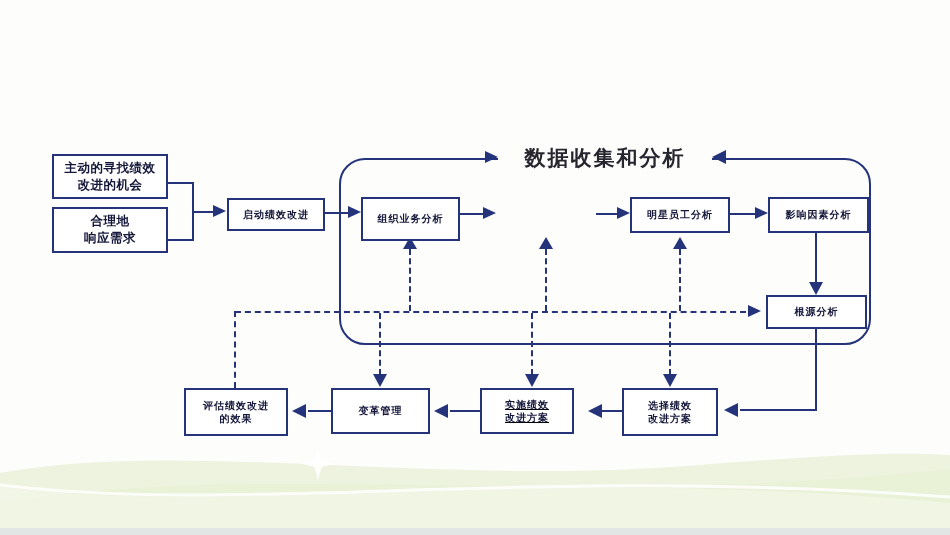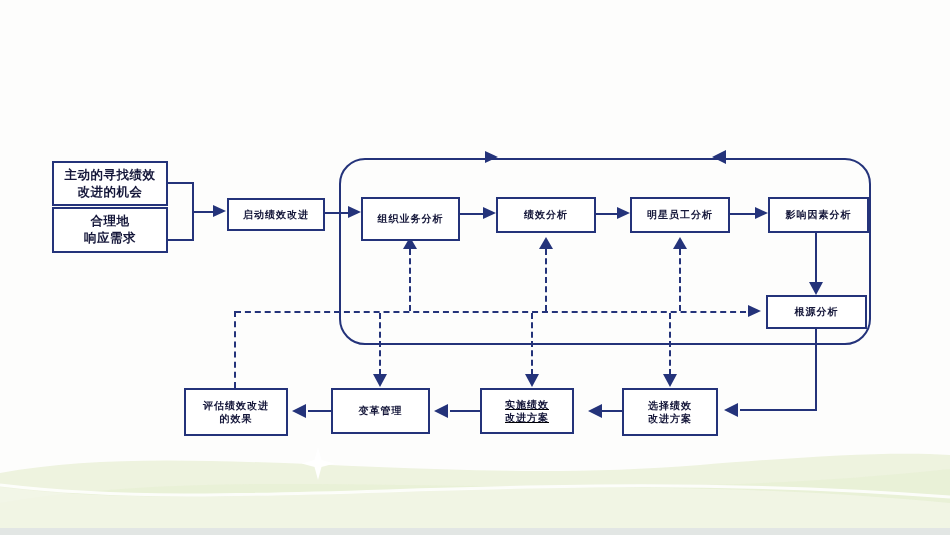--- a/index.html
+++ b/index.html
@@ -69,39 +69,37 @@
     <path d="M0,48 C180,14 430,62 700,40 C800,32 890,26 950,30 L950,110 L0,110 Z" fill="#eef3df"></path>
     <path d="M0,78 C260,34 560,86 950,44 L950,110 L0,110 Z" fill="#e7efd2" opacity="0.65"></path>
     <path d="M0,62 C240,92 520,38 950,78 L950,110 L0,110 Z" fill="#f4f7ea" opacity="0.7"></path>
     <path d="M0,60 C250,90 520,40 950,72" stroke="#ffffff" stroke-width="3" fill="none" opacity="0.85"></path>
     <path d="M318,22 l3.5,13 13,3.5 -13,3.5 -3.5,13 -3.5,-13 -13,-3.5 13,-3.5 z" fill="#ffffff" opacity="0.95"></path>
   </svg>
   <div class="bottom-strip"></div>
 
 
   <div class="container-rect"></div>
+  <div class="header-label">数据收集和分析</div>
   <div class="ah ah-right" style="left:485px;top:151px;"></div>
   <div class="ah ah-left" style="left:712px;top:150px;"></div>
 
-  <div class="node small" style="left:52px;top:161px;width:116px;height:45px;">
+  <div class="node small" style="left:52px;top:154px;width:116px;height:45px;">
     <span>主动的寻找绩效
 改进的机会</span>
   </div>
   <div class="node small" style="left:52px;top:207px;width:116px;height:46px;">
     <span>合理地
 响应需求</span>
   </div>
   <div class="node" style="left:227px;top:198px;width:98px;height:33px;">
     <span>启动绩效改进</span>
   </div>
   <div class="node" style="left:361px;top:197px;width:99px;height:44px;">
     <span>组织业务分析</span>
-  </div>
-  <div class="node" style="left:496px;top:197px;width:100px;height:36px;">
-    <span>绩效分析</span>
   </div>
   <div class="node" style="left:630px;top:197px;width:100px;height:36px;">
     <span>明星员工分析</span>
   </div>
   <div class="node" style="left:768px;top:197px;width:101px;height:36px;">
     <span>影响因素分析</span>
   </div>
   <div class="node" style="left:766px;top:295px;width:101px;height:34px;">
     <span>根源分析</span>
   </div>

